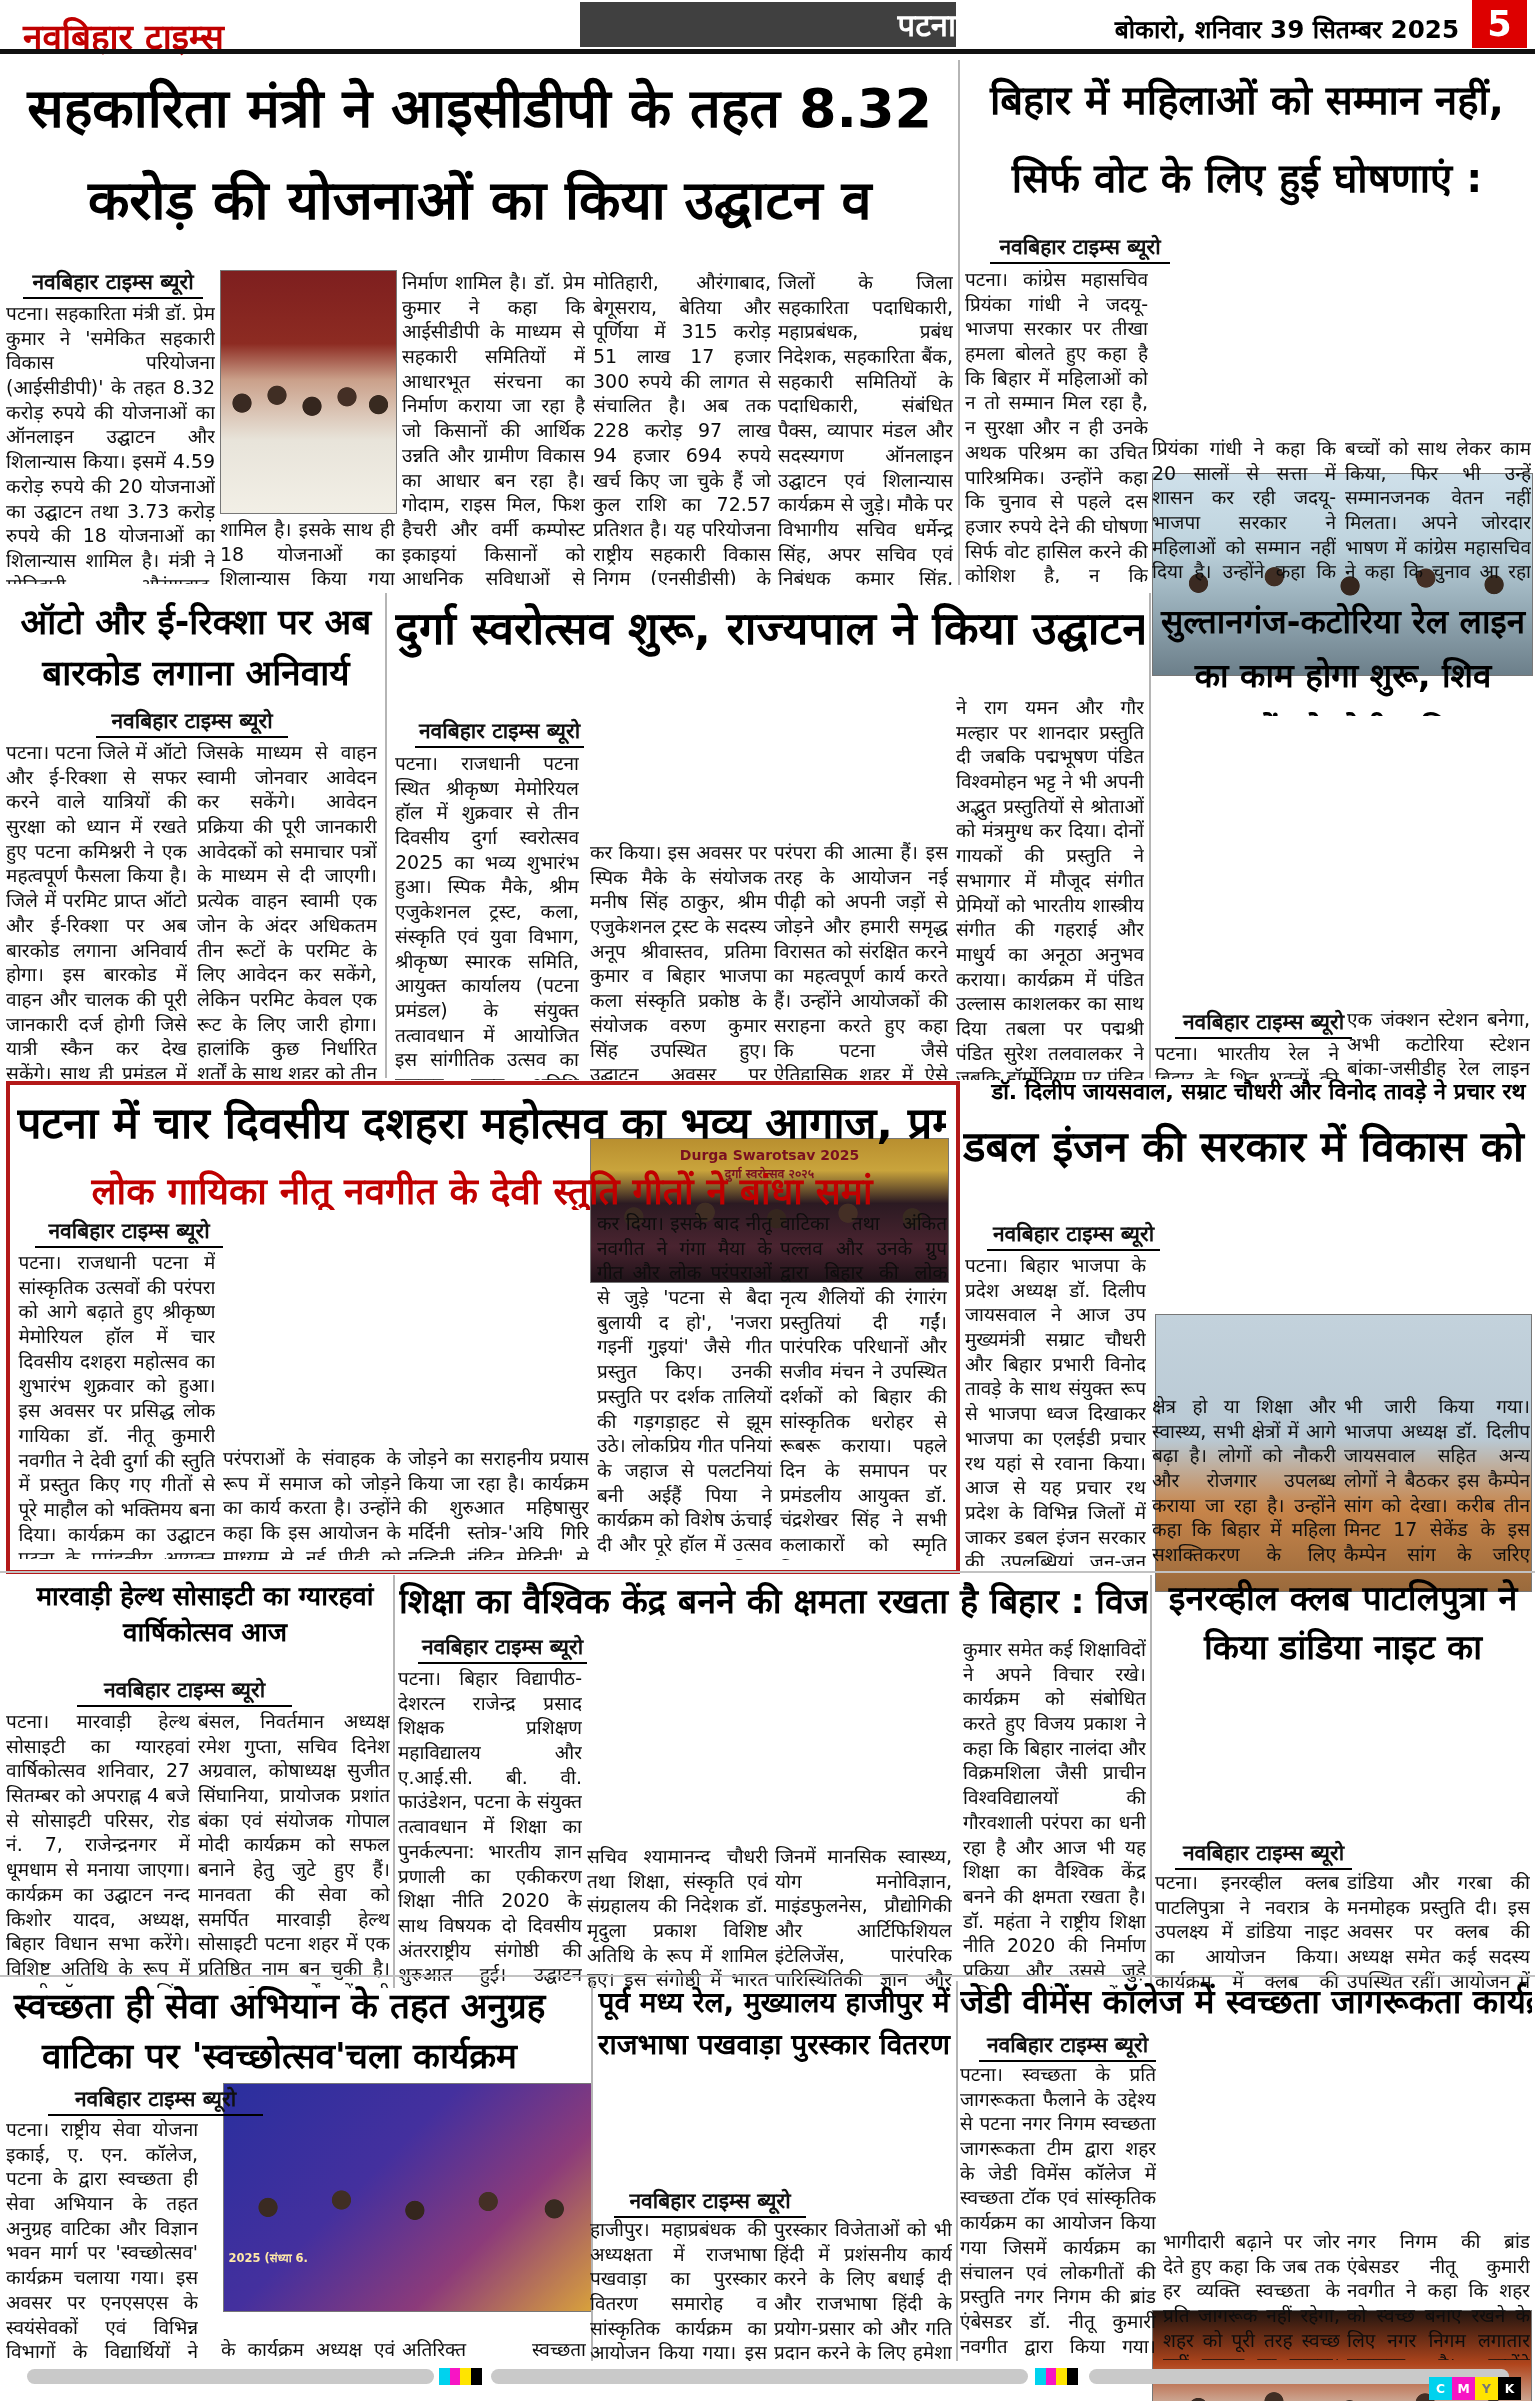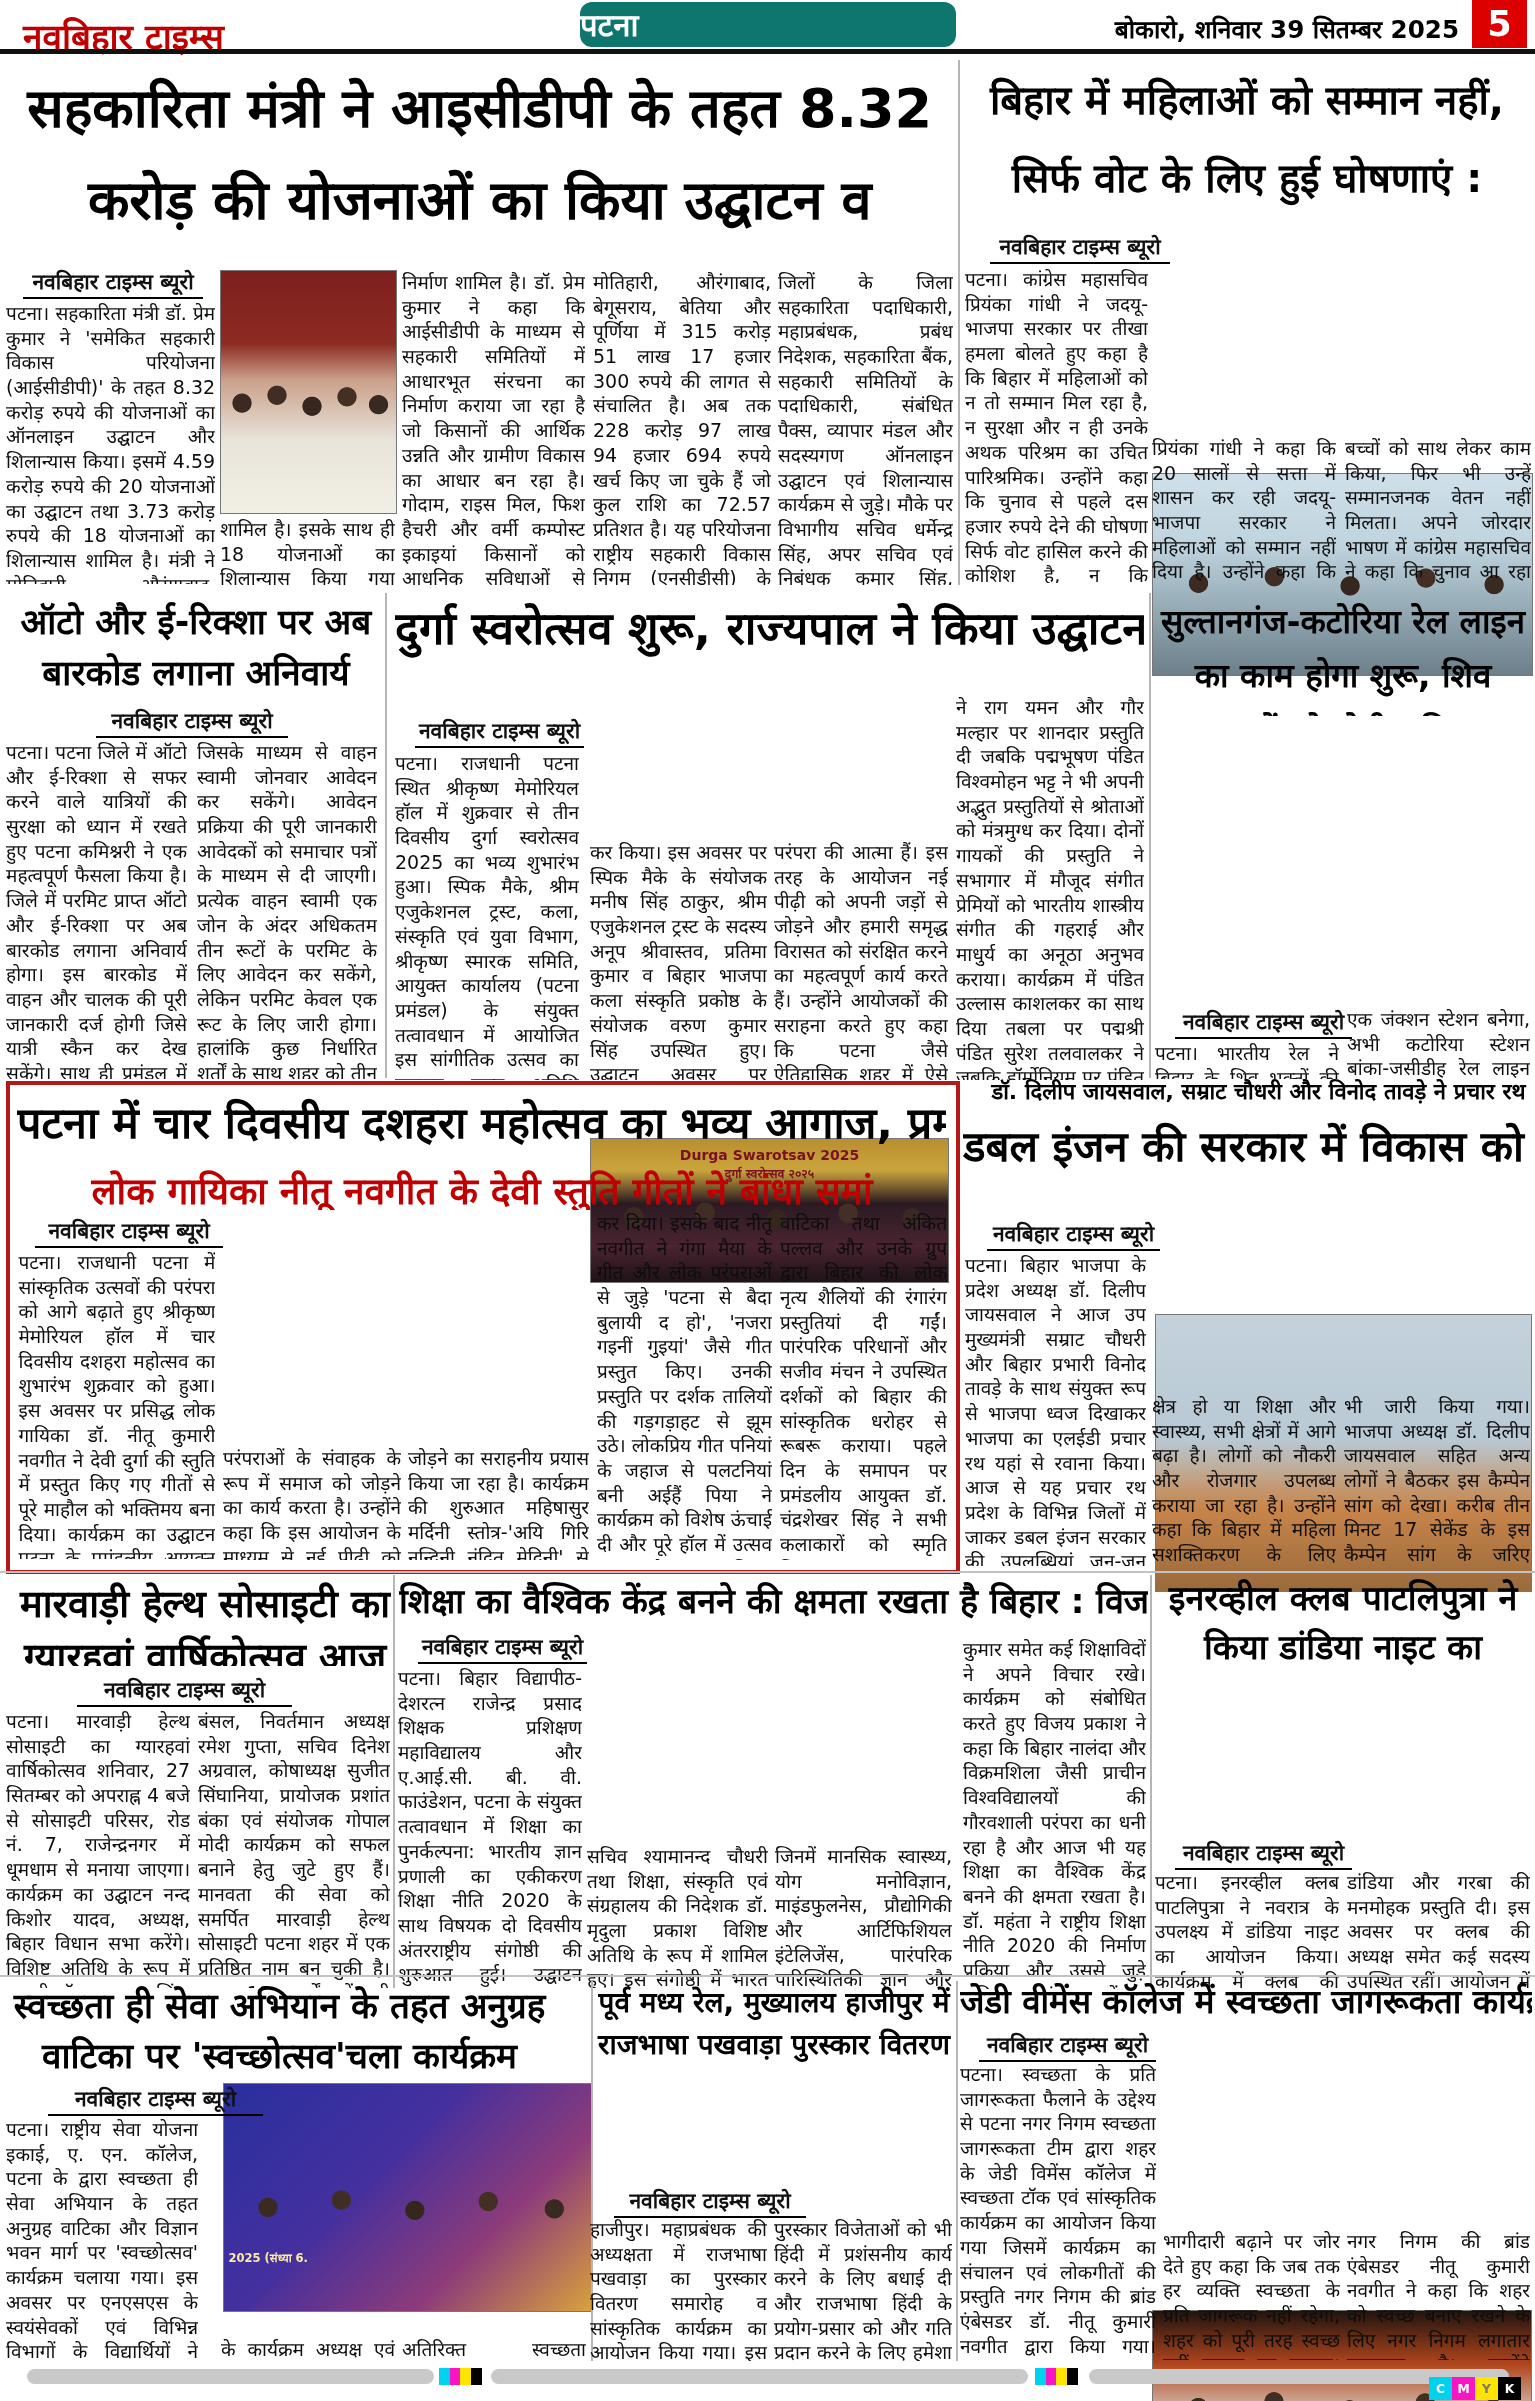--- a/index.html
+++ b/index.html
@@ -1,20 +1,20 @@
 <!DOCTYPE html>
 <html style="font-size:12.3px"><head>
 <meta charset="utf-8">
 <style>
   html,body{margin:0;padding:0;background:#e8e8e8;}
   .page{position:relative;width:1535px;height:2401px;background:#ffffff;overflow:hidden;
         font-family:"DejaVu Sans",sans-serif;color:#111;}
   .abs{position:absolute;}
   .masthead{font-weight:bold;color:#c00000;font-size:35px;line-height:1.0;}
-  .edition-box{background:#0f766e;display:flex;align-items:center;justify-content:flex-start;border-radius:12px;}
+  .edition-box{background:#404040;display:flex;align-items:center;justify-content:flex-end;}
   .edition-box span{color:#fff;font-weight:bold;font-size:31px;}
   .dateline{font-weight:bold;font-size:24.6px;text-align:right;color:#000;}
   .pagenum{background:#dd0000;display:flex;align-items:center;justify-content:center;}
   .pagenum span{color:#fff;font-weight:bold;font-size:35px;}
   .rule{background:#111;}
   .hl{font-weight:bold;color:#000;text-align:center;overflow:hidden;}
   .kicker{font-weight:bold;color:#000;text-align:center;overflow:hidden;}
   .subhl{font-weight:bold;color:#c00000;text-align:center;overflow:hidden;}
   .byline{font-weight:bold;font-size:21px;text-align:center;border-bottom:2.3px solid #000;
           padding-bottom:2.3px;white-space:nowrap;overflow:hidden;}
@@ -125,21 +125,21 @@
   <div class="abs hl" style="left:963px;top:1109px;width:568px;height:84px;font-size:42px;line-height:1.8;white-space:nowrap;">डबल इंजन की सरकार में विकास को गति मिली : जायसवाल</div>
   <div class="abs byline" style="left:987px;top:1219px;width:173px;">नवबिहार टाइम्स ब्यूरो</div>
   <div class="abs col" style="left:965px;top:1253px;width:181px;height:313px;">पटना। बिहार भाजपा के प्रदेश अध्यक्ष डॉ. दिलीप जायसवाल ने आज उप मुख्यमंत्री सम्राट चौधरी और बिहार प्रभारी विनोद तावड़े के साथ संयुक्त रूप से भाजपा ध्वज दिखाकर भाजपा का एलईडी प्रचार रथ यहां से रवाना किया। आज से यह प्रचार रथ प्रदेश के विभिन्न जिलों में जाकर डबल इंजन सरकार की उपलब्धियां जन-जन तक पहुंचाएगा। उन्होंने कहा कि बिहार चाहे कृषि का</div>
   <div class="abs ph ph-jaiswal" style="left:1152px;top:1211px;width:378px;height:177px;">
     <div class="heads"></div>
   </div>
   <div class="abs col" style="left:1152px;top:1394px;width:184px;height:172px;">क्षेत्र हो या शिक्षा और स्वास्थ्य, सभी क्षेत्रों में आगे बढ़ा है। लोगों को नौकरी और रोजगार उपलब्ध कराया जा रहा है। उन्होंने कहा कि बिहार में महिला सशक्तिकरण के लिए नीतीश सरकार ने जो काम किए हैं, वह अभूतपूर्व है। बिहार सरकार ने महिलाओं के सशक्तिकरण और आत्मनिर्भर बनाने में एक लंबी लकीर खींची है। इस मौके पर भाजपा ने कैंपेन सॉन्ग 'रफ्तार पकड़ चुका है बिहार'</div>
   <div class="abs col" style="left:1344px;top:1394px;width:186px;height:172px;">भी जारी किया गया। भाजपा अध्यक्ष डॉ. दिलीप जायसवाल सहित अन्य लोगों ने बैठकर इस कैम्पेन सांग को देखा। करीब तीन मिनट 17 सेकेंड के इस कैम्पेन सांग के जरिए बताया गया कि बिहार कैसे विकास के क्षेत्र में रफ्तार पकड़ चुका है। गाने के जरिए जहां एक बार फिर से एनडीए सरकार बनाने की अपील की गई है, वहीं जंगलराज की भी याद दिलाई गई है।</div>
 
   <div class="abs hline" style="left:0;top:1571px;width:1535px;"></div>
-  <div class="abs hl" style="left:19px;top:1578px;width:372px;height:88px;font-size:38px;line-height:1.4;">मारवाड़ी हेल्थ सोसाइटी का ग्यारहवां वार्षिकोत्सव आज</div>
+  <div class="abs hl" style="left:19px;top:1578px;width:372px;height:88px;font-size:26px;line-height:1.4;">मारवाड़ी हेल्थ सोसाइटी का ग्यारहवां वार्षिकोत्सव आज</div>
   <div class="abs byline" style="left:77px;top:1675px;width:215px;">नवबिहार टाइम्स ब्यूरो</div>
   <div class="abs col" style="left:6.1px;top:1709px;width:184px;height:279px;">पटना। मारवाड़ी हेल्थ सोसाइटी का ग्यारहवां वार्षिकोत्सव शनिवार, 27 सितम्बर को अपराह्न 4 बजे से सोसाइटी परिसर, रोड नं. 7, राजेन्द्रनगर में धूमधाम से मनाया जाएगा। कार्यक्रम का उद्घाटन नन्द किशोर यादव, अध्यक्ष, बिहार विधान सभा करेंगे। विशिष्ट अतिथि के रूप में पद्मश्री डॉ. आर.एन. सिंह, पूर्व अंतरराष्ट्रीय अध्यक्ष विश्व हिन्दू परिषद एवं वरीय समाजसेवी एम.एन. पांडेय उपस्थित रहेंगे। सोसाइटी के संस्थापक अध्यक्ष महावीर अग्रवाल, कार्यकारी अध्यक्ष हनुमान गोयल, अध्यक्ष राधेश्याम</div>
   <div class="abs col" style="left:198px;top:1709px;width:192px;height:279px;">बंसल, निवर्तमान अध्यक्ष रमेश गुप्ता, सचिव दिनेश अग्रवाल, कोषाध्यक्ष सुजीत सिंघानिया, प्रायोजक प्रशांत बंका एवं संयोजक गोपाल मोदी कार्यक्रम को सफल बनाने हेतु जुटे हुए हैं। मानवता की सेवा को समर्पित मारवाड़ी हेल्थ सोसाइटी पटना शहर में एक प्रतिष्ठित नाम बन चुकी है। मात्र 11 वर्षों में ही सोसाइटी ने चिकित्सा शुल्क में उल्लेखनीय छूट दिलाकर जनसेवा में एक मिसाल कायम की है। वर्तमान में सोसाइटी परिवार से लगभग 38 विशेषज्ञ चिकित्सक अपनी सेवाएं दे रहे हैं।</div>
 
   <div class="abs vline" style="left:393px;top:1575px;height:413px;"></div>
   <div class="abs hl" style="left:399px;top:1577px;width:749px;height:46px;font-size:34px;white-space:nowrap;">शिक्षा का वैश्विक केंद्र बनने की क्षमता रखता है बिहार : विजय प्रकाश</div>
   <div class="abs byline" style="left:418px;top:1632px;width:169px;">नवबिहार टाइम्स ब्यूरो</div>
   <div class="abs col" style="left:398px;top:1666px;width:184px;height:322px;">पटना। बिहार विद्यापीठ-देशरत्न राजेन्द्र प्रसाद शिक्षक प्रशिक्षण महाविद्यालय और ए.आई.सी. बी. वी. फाउंडेशन, पटना के संयुक्त तत्वावधान में शिक्षा का पुनर्कल्पना: भारतीय ज्ञान प्रणाली का एकीकरण शिक्षा नीति 2020 के साथ विषयक दो दिवसीय अंतरराष्ट्रीय संगोष्ठी की शुरुआत हुई। उद्घाटन समारोह देशरत्न सभागार में आयोजित हुआ। इसमें बिहार विद्यापीठ के अध्यक्ष विजय प्रकाश समेत देश-विदेश के शिक्षाविद् शामिल हुए। कार्यक्रम में बिहार विद्यापीठ के</div>
 
   <div class="abs col" style="left:587px;top:1844px;width:181px;height:144px;">सचिव श्यामानन्द चौधरी तथा शिक्षा, संस्कृति एवं संग्रहालय की निदेशक डॉ. मृदुला प्रकाश विशिष्ट अतिथि के रूप में शामिल हुए। इस संगोष्ठी में भारत सहित ब्रिटेन, अमेरिका, अबूधाबी, सऊदी अरब और लीबिया से विद्वानों, शिक्षकों और नीति निर्माताओं ने भाग लिया। पहले दिन कुल 14 शोध-पत्र प्रस्तुत किए गए</div>

